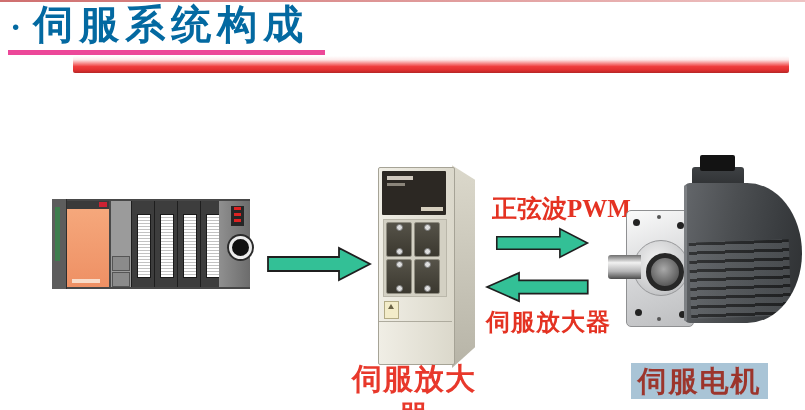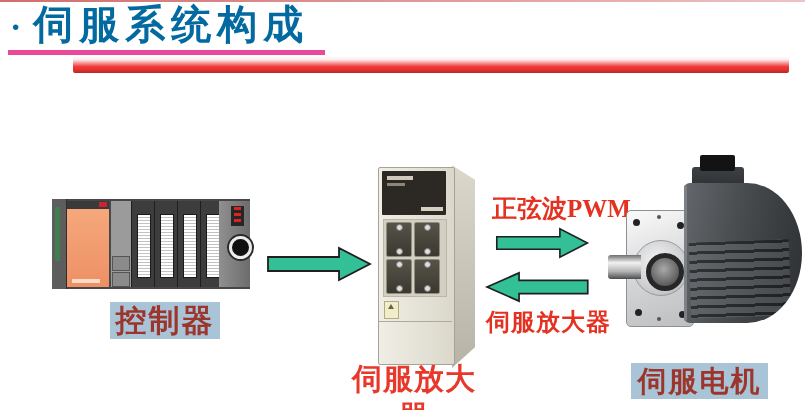--- a/index.html
+++ b/index.html
@@ -133,21 +133,20 @@
       <div class="plc-led"></div>
       </div>
     <div class="abs plc-io" style="left:148px;">
       <div class="plc-led"></div>
       </div>
     <div class="abs plc-rmod"></div>
     <div class="abs plc-rleds"></div>
     <div class="abs plc-knob"></div>
   </div>
 
-  <div class="abs node-label lbl-controller">控制器</div>
 
   <svg class="abs arrow" style="left:268px;top:246px;" width="104" height="36" viewBox="0 0 104 36">
     <polygon points="0,11 71,11 71,2 102,18 71,34 71,25 0,25" fill="#33c096" stroke="#1f1f1f" stroke-width="1.8"></polygon>
   </svg>
 
   <div class="abs amp">
     <div class="abs amp-side"></div>
     <div class="abs amp-front"></div>
     <div class="abs amp-brand"></div>
     <div class="abs amp-btxt1"></div>

